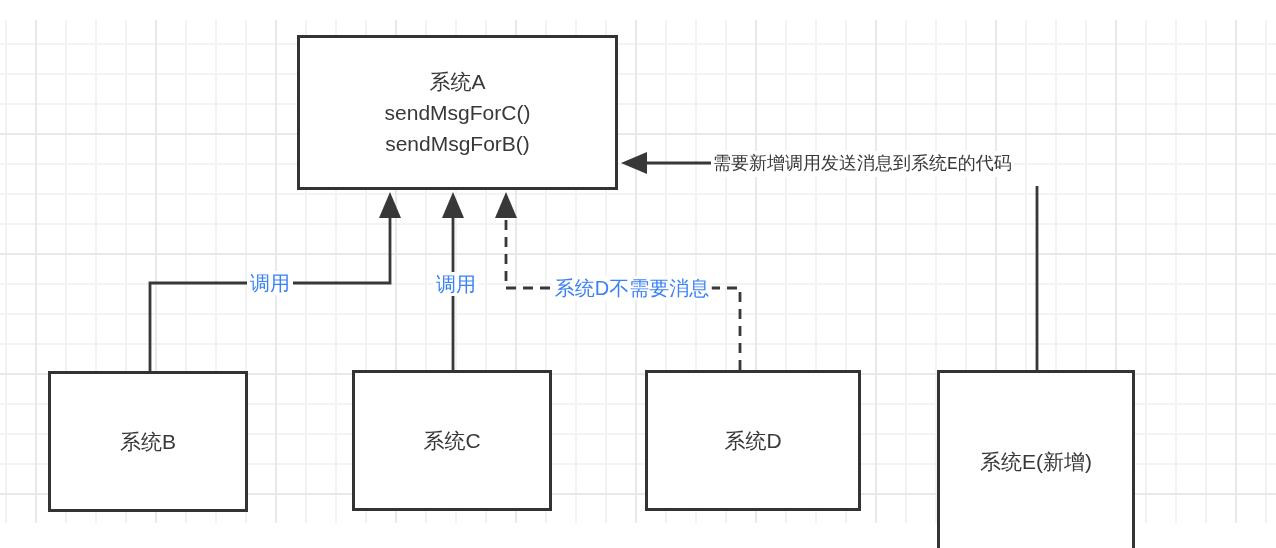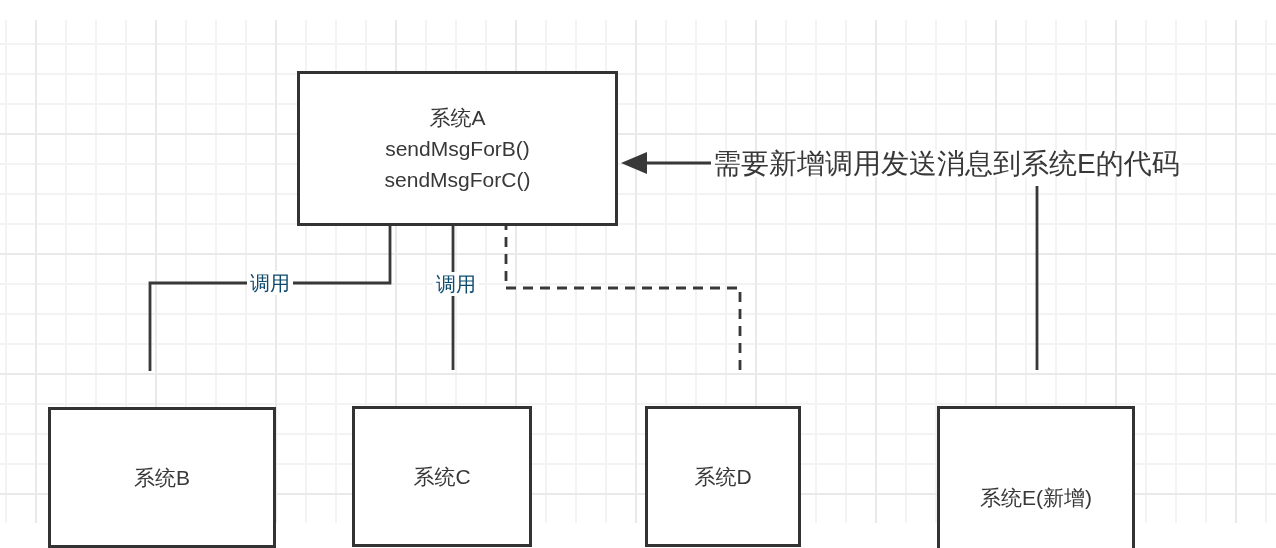--- a/index.html
+++ b/index.html
@@ -49,53 +49,53 @@
     position: absolute;
     background: #ffffff;
     border: 3px solid #333333;
     display: flex;
     align-items: center;
     justify-content: center;
     text-align: center;
     font-size: 21px;
     line-height: 31px;
     color: #383838;
-    margin-top: 36px;
   }
   .node-a      { left: 297px; top: 35px;  width: 321px; height: 155px; flex-direction: column; }
-  .node-b      { left: 48px;  top: 371px; width: 228px; height: 141px; }
-  .node-c      { left: 352px; top: 370px; width: 180px; height: 141px; }
-  .node-d      { left: 645px; top: 370px; width: 156px; height: 141px; }
+  .node-b      { left: 48px;  top: 371px; width: 200px; height: 141px; }
+  .node-c      { left: 352px; top: 370px; width: 200px; height: 141px; }
+  .node-d      { left: 645px; top: 370px; width: 216px; height: 141px; }
   .node-e      { left: 937px; top: 370px; width: 198px; height: 182px; }
 
   .edge-label {
     position: absolute;
     transform: translate(-50%, -50%);
     background: #ffffff;
     padding: 0 3px;
     white-space: nowrap;
     font-size: 20px;
     line-height: 24px;
-    color: #0c4a6e;
+    color: #3b82f6;
   }
   .edge-label-b { left: 270px; top: 283px; }
   .edge-label-c { left: 456px; top: 284px; }
   .edge-label-d { left: 632px; top: 288px; }
 
   .annotation {
     position: absolute;
     left: 711px;
     top: 164px;
     transform: translateY(-50%);
     background: #ffffff;
     padding: 0 2px;
     white-space: nowrap;
-    font-size: 28px;
+    font-size: 18px;
     line-height: 26px;
     color: #383838;
+    font-family: Liberation Mono, monospace;
   }
 </style>
 </head>
 <body>
 
 <div class="stage">
 
   <div class="grid"></div>
 
   <svg class="connectors" viewBox="0 0 1276 548" xmlns="http://www.w3.org/2000/svg">
@@ -110,35 +110,36 @@
     <polygon class="arrowhead" points="506,192 495,218 517,218"></polygon>
 
     <path class="edge" d="M 1037 186 L 1037 370"></path>
 
     <path class="edge" d="M 713 163 L 645 163"></path>
     <polygon class="arrowhead" points="621,163 647,152 647,174"></polygon>
   </svg>
 
   <div class="node node-a">
     <div>系统A</div>
+    <div>sendMsgForC()</div>
     <div>sendMsgForB()</div>
-    <div>sendMsgForC()</div>
   </div>
 
   <div class="node node-b">
     <span>系统B</span>
   </div>
   <div class="node node-c">
     <span>系统C</span>
   </div>
   <div class="node node-d">
     <span>系统D</span>
   </div>
   <div class="node node-e">
     <span>系统E(新增)</span>
   </div>
 
   <div class="edge-label edge-label-b">调用</div>
   <div class="edge-label edge-label-c">调用</div>
+  <div class="edge-label edge-label-d">系统D不需要消息</div>
 
   <div class="annotation">需要新增调用发送消息到系统E的代码</div>
 
 </div>
 
 </body></html>

